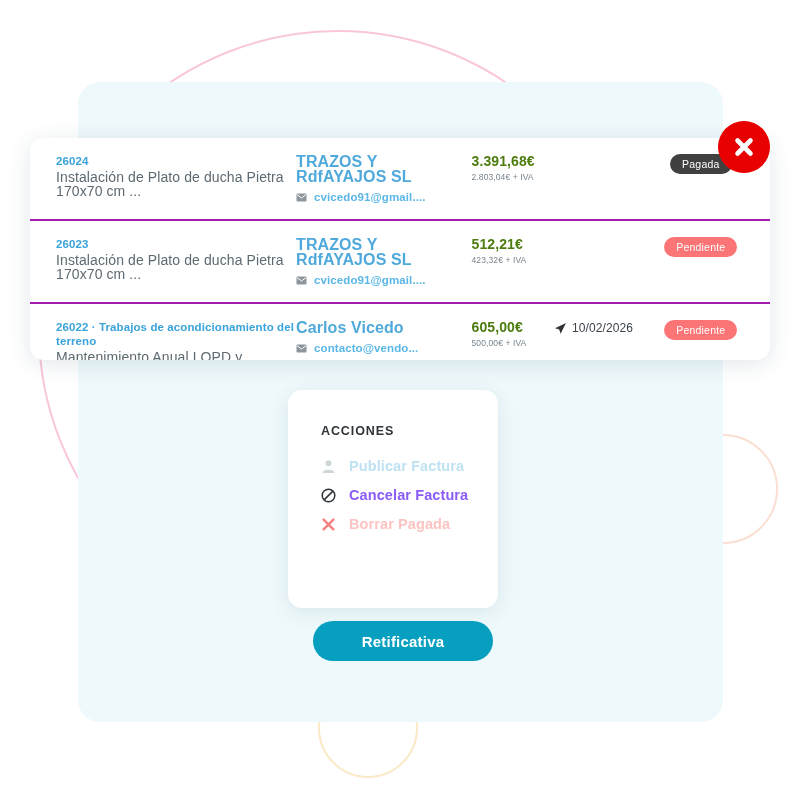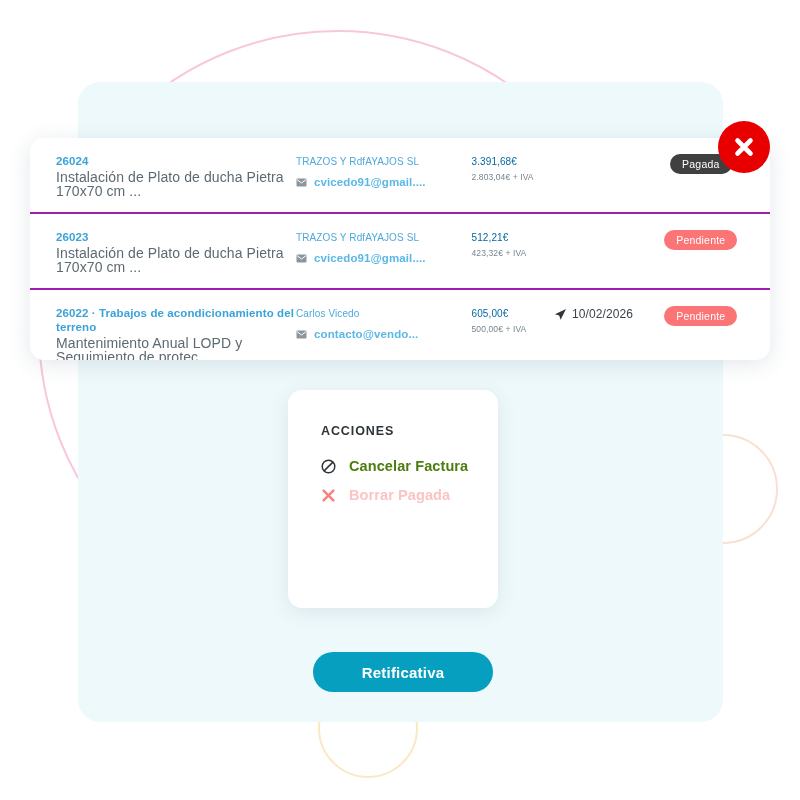--- a/index.html
+++ b/index.html
@@ -99,44 +99,44 @@
   .ref-desc {
     color: #5d6a72;
     font-size: 14px;
     line-height: 14px;
     margin-top: 2px;
     letter-spacing: 0.1px;
   }
 
   .client-name {
     color: #4fa9db;
-    font-size: 10px;
-    font-weight: normal;
+    font-size: 16px;
+    font-weight: bold;
     line-height: 15px;
     letter-spacing: 0.1px;
   }
   .client-mail-line {
     display: flex;
     align-items: center;
     gap: 7px;
     margin-top: 6px;
     font-weight: bold;
   }
   .client-mail {
     color: #5ab7e6;
     font-size: 11.5px;
     line-height: 15px;
     letter-spacing: 0.1px;
   }
   .mail-icon svg { display: block; }
 
   .amount-total {
-    color: #0369a1;
-    font-size: 10px;
-    font-weight: normal;
+    color: #4d7c0f;
+    font-size: 14px;
+    font-weight: bold;
     line-height: 15px;
     letter-spacing: 0.1px;
   }
   .amount-base {
     color: #77848c;
     font-size: 8.5px;
     line-height: 12px;
     margin-top: 2px;
     letter-spacing: 0.1px;
   }
@@ -208,29 +208,29 @@
     gap: 13px;
     margin-bottom: 13px;
     cursor: pointer;
   }
   .accion-label {
     font-size: 14.5px;
     font-weight: bold;
     letter-spacing: 0.1px;
   }
   .accion-publicar .accion-label { color: #bfe2f2; }
-  .accion-cancelar .accion-label { color: #4d7c0f; text-align: right; }
+  .accion-cancelar .accion-label { color: #8b5cf6; text-align: right; }
   .accion-borrar   .accion-label { color: #fbc4c2; }
   .accion-icon svg { display: block; }
 
   
   #retificativa-button {
     position: absolute;
     left: 313px;
-    top: 652px;
+    top: 621px;
     width: 180px;
     height: 40px;
     background: #079fc0;
     border-radius: 20px;
     display: flex;
     align-items: center;
     justify-content: center;
     cursor: pointer;
     border: none;
     z-index: 8;
@@ -359,20 +359,29 @@
     <span>
       <svg width="26" height="26" viewBox="0 0 26 26">
         <path d="M6.5 6.5 L19.5 19.5 M19.5 6.5 L6.5 19.5" stroke="#ffffff" stroke-width="4.6" stroke-linecap="round"></path>
       </svg>
     </span>
   </div>
 
   <div id="acciones-card">
     <div id="acciones-title">ACCIONES</div>
 
+    <div class="accion-item accion-publicar">
+      <span class="accion-icon">
+        <svg width="15" height="15" viewBox="0 0 15 15">
+            <circle cx="7.5" cy="4.3" r="3" fill="#cfd6da"></circle>
+            <path d="M1.6 14 C1.6 9.6 13.4 9.6 13.4 14 Z" fill="#cfd6da"></path>
+          </svg>
+      </span>
+      <span class="accion-label">Publicar Factura</span>
+    </div>
 
     <div class="accion-item accion-cancelar">
       <span class="accion-icon">
         <svg width="15" height="15" viewBox="0 0 15 15">
             <circle cx="7.5" cy="7.5" r="6.3" fill="none" stroke="#2e3438" stroke-width="1.5"></circle>
             <path d="M3.1 11.9 L11.9 3.1" stroke="#2e3438" stroke-width="1.5"></path>
           </svg>
       </span>
       <span class="accion-label">Cancelar Factura</span>
     </div>

